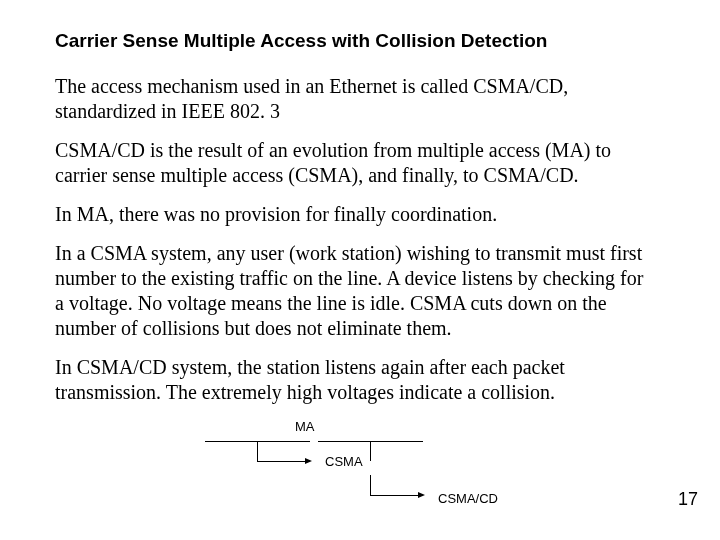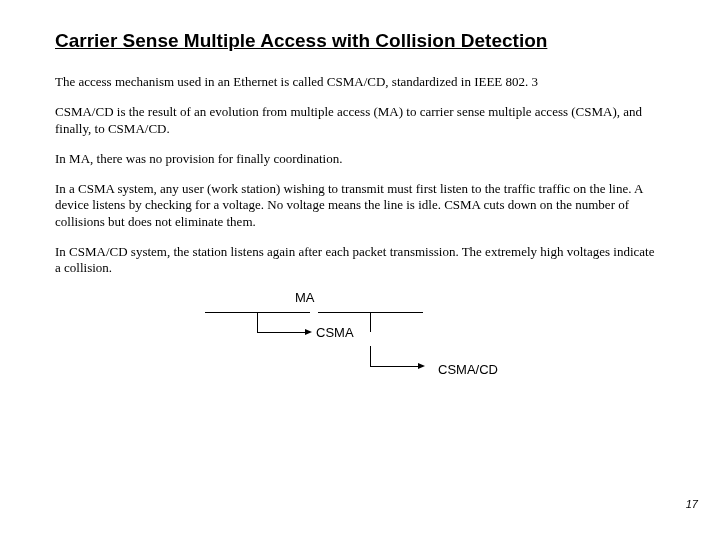--- a/index.html
+++ b/index.html
@@ -9,25 +9,24 @@
       background: #fff;
       font-family: "Times New Roman", Times, serif;
       color: #000;
       position: relative;
       padding: 30px 55px 20px 55px;
     }
     .title {
       font-family: Arial, Helvetica, sans-serif;
       font-size: 19px;
       font-weight: bold;
-      text-decoration: underline;
       margin-bottom: 22px;
     }
     .para {
-      font-size: 13px;
+      font-size: 20px;
       line-height: 1.25;
       margin-bottom: 14px;
       max-width: 600px;
     }
     .diagram {
       position: relative;
       width: 400px;
       height: 110px;
       margin: 10px auto 0 auto;
       font-family: Arial, Helvetica, sans-serif;
@@ -41,46 +40,45 @@
       width: 0; height: 0;
       border-top: 3px solid transparent;
       border-bottom: 3px solid transparent;
       border-left: 7px solid #000;
     }
     .page-num {
       position: absolute;
       right: 22px;
       bottom: 30px;
       font-family: Arial, Helvetica, sans-serif;
-      font-size: 11px;
-      font-style: italic;
+      font-size: 18px;
     }
   </style>
 </head>
 <body>
 
 <div class="title">Carrier Sense Multiple Access with Collision Detection</div>
 
 <p class="para">The access mechanism used in an Ethernet is called CSMA/CD, standardized in IEEE 802. 3</p>
 <p class="para">CSMA/CD is the result of an evolution from multiple access (MA) to carrier sense multiple access (CSMA), and finally, to CSMA/CD.</p>
 <p class="para">In MA, there was no provision for finally coordination.</p>
-<p class="para">In a CSMA system, any user (work station) wishing to transmit must first listen to the traffic traffic on the line. A device listens by checking for a voltage. No voltage means the line is idle. CSMA cuts down on the number of collisions but does not eliminate them.</p>
+<p class="para">In a CSMA system, any user (work station) wishing to transmit must first number to the existing traffic on the line. A device listens by checking for a voltage. No voltage means the line is idle. CSMA cuts down on the number of collisions but does not eliminate them.</p>
 <p class="para">In CSMA/CD system, the station listens again after each packet transmission. The extremely high voltages indicate a collision.</p>
 
 <div class="diagram">
 
   <span class="lbl" style="left:135px; top:0px;">MA</span>
   <div class="hline" style="left:45px; top:22px; width:105px;"></div>
   <div class="vline" style="left:97px; top:22px; height:20px;"></div>
 
   <div class="hline" style="left:158px; top:22px; width:105px;"></div>
   <div class="vline" style="left:210px; top:22px; height:20px;"></div>
   <div class="hline" style="left:97px; top:42px; width:48px;"></div>
   <div class="arrowhead" style="left:145px; top:39px;"></div>
-  <span class="lbl" style="left:156px; top:35px;">CSMA</span>
+  <span class="lbl" style="left:165px; top:35px;">CSMA</span>
 
   <div class="vline" style="left:210px; top:56px; height:20px;"></div>
   <div class="hline" style="left:210px; top:76px; width:48px;"></div>
   <div class="arrowhead" style="left:258px; top:73px;"></div>
   <span class="lbl" style="left:278px; top:72px;">CSMA/CD</span>
 </div>
 
 <div class="page-num">17</div>
 
 </body></html>

